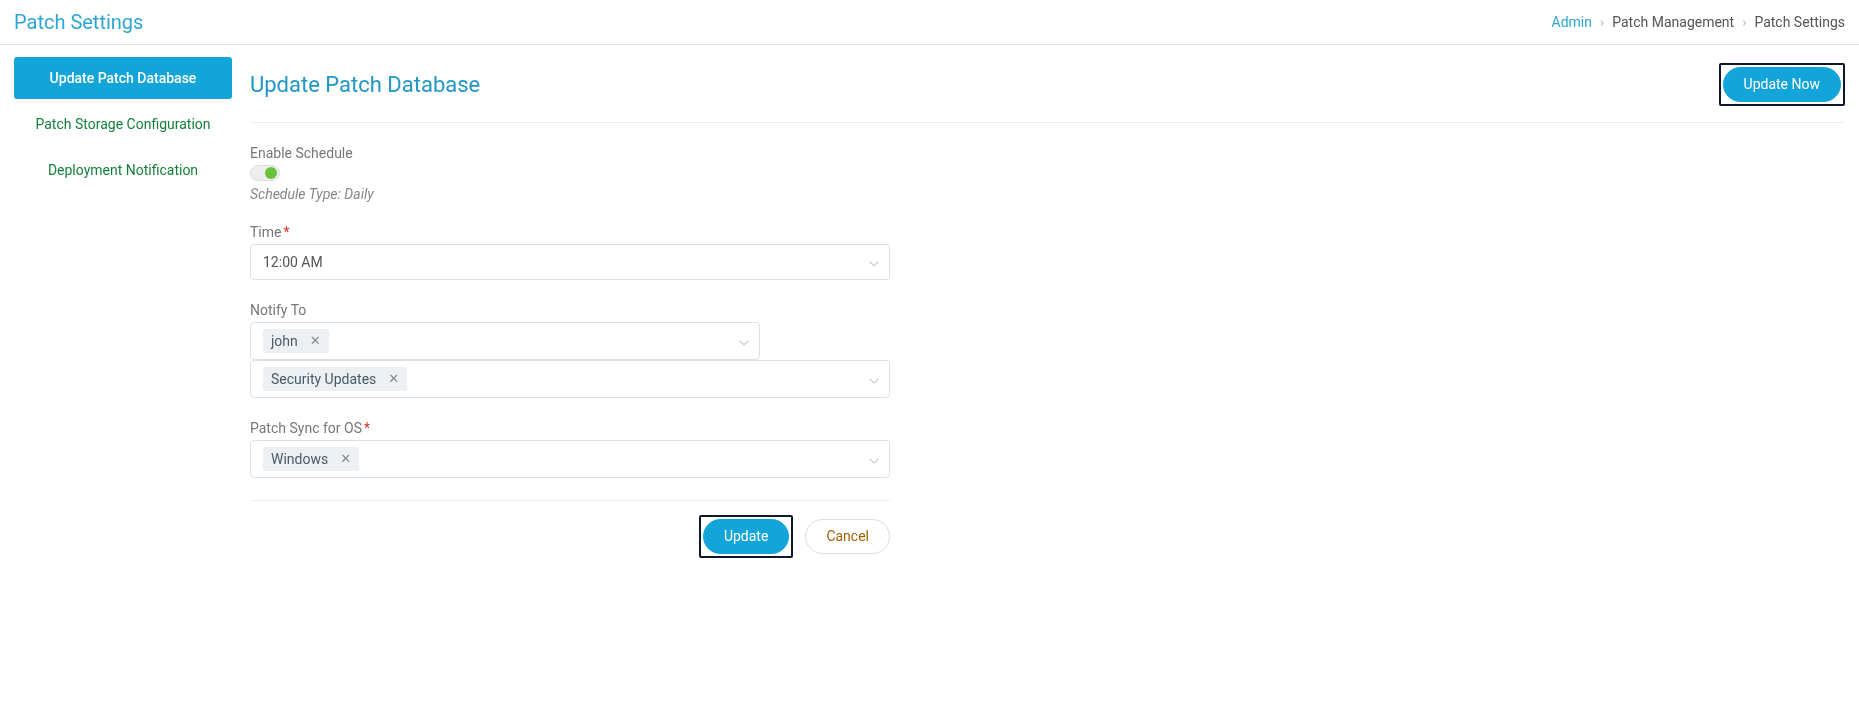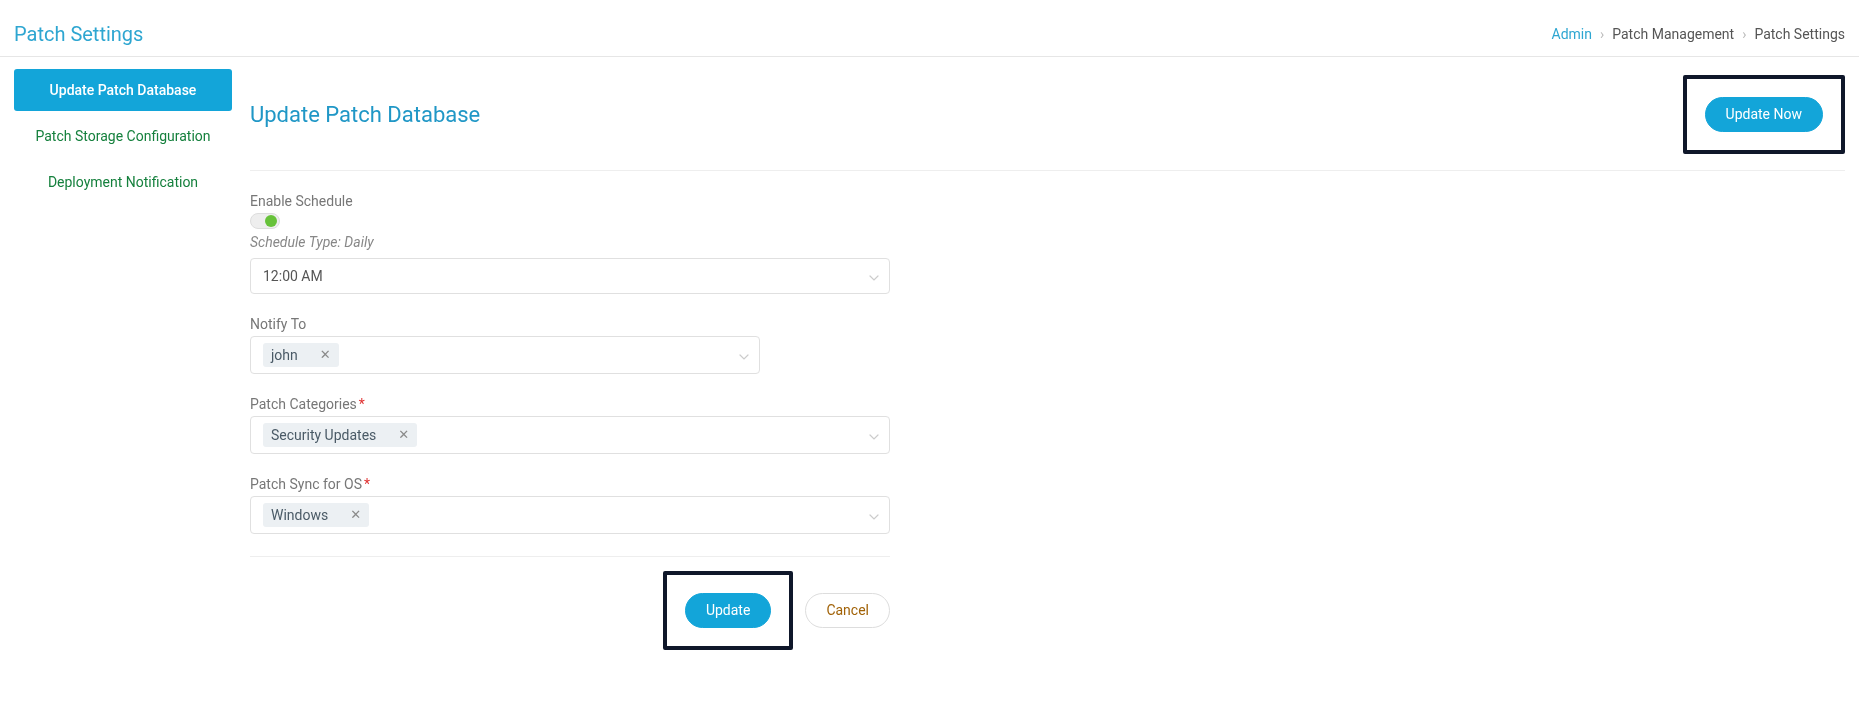--- a/index.html
+++ b/index.html
@@ -11,21 +11,21 @@
     color: #555;
     background: #fff;
     width: 1859px;
   }
 
   
   .header-bar {
     display: flex;
     align-items: center;
     justify-content: space-between;
-    padding: 22px 14px 10px 14px;
+    padding: 10px 14px 10px 14px;
     border-bottom: 1px solid #e6e6e6;
   }
   .page-title {
     color: #2ea6d1;
     font-size: 20px;
     font-weight: 400;
   }
   .breadcrumbs {
     display:flex;
     align-items:center;
@@ -94,23 +94,23 @@
     border-color:#13a5d9;
   }
   .btn-outline {
     background:#fff;
     color:#a16207;
     border-color:#ddd;
   }
 
   
   .red-box {
-    border:4px solid #0f172a;
+    border:2px solid #0f172a;
     border-radius:2px;
-    padding:18px;
+    padding:2px;
     display:inline-flex;
   }
   .field-label {
     font-size:14px;
     color:#777;
     margin-top:22px;
     margin-bottom:4px;
   }
   .required { color:#e03131; margin-left:2px; }
   .italic { color:#888; font-style:italic; margin: 2px 0 8px; }
@@ -146,21 +146,21 @@
   }
   .sel-wide { width:640px; }
   .sel-med { width:510px; }
 
   .tag {
     background:#ecf0f3;
     border-radius:3px;
     padding:4px 8px;
     display:inline-flex;
     align-items:center;
-    gap:22px;
+    gap:12px;
     color:#4a5a66;
     font-size:14px;
   }
   .tag .x {
     color:#8a8a8a;
     cursor:pointer;
     font-size:13px;
     line-height:1;
   }
 
@@ -210,20 +210,23 @@
     <div class="toggle">
       <div class="toggle-knob"></div>
     </div>
 
     
     <div class="italic">
       <span>Schedule Type: </span><span>Daily</span>
     </div>
 
     
+    <div class="field-label">
+      <span>Time</span><span class="required">*</span>
+    </div>
     <div class="select-like sel-wide">
       <span>12:00 AM</span>
       <span class="select-chevron">
         <svg width="10" height="6" viewBox="0 0 10 6">
             <path d="M1 1 L5 5 L9 1" stroke="#ccc" stroke-width="1.2" fill="none" stroke-linecap="round"></path>
           </svg>
       </span>
     </div>
 
     
@@ -234,23 +237,20 @@
         <span class="x">✕</span>
       </span>
       <span class="select-chevron">
         <svg width="10" height="6" viewBox="0 0 10 6">
             <path d="M1 1 L5 5 L9 1" stroke="#ccc" stroke-width="1.2" fill="none" stroke-linecap="round"></path>
           </svg>
       </span>
     </div>
 
     
-    <div class="field-label">
-      <span>Patch Categories</span><span class="required">*</span>
-    </div>
     <div class="select-like sel-wide">
       <span class="tag">
         <span>Security Updates</span>
         <span class="x">✕</span>
       </span>
       <span class="select-chevron">
         <svg width="10" height="6" viewBox="0 0 10 6">
             <path d="M1 1 L5 5 L9 1" stroke="#ccc" stroke-width="1.2" fill="none" stroke-linecap="round"></path>
           </svg>
       </span>

